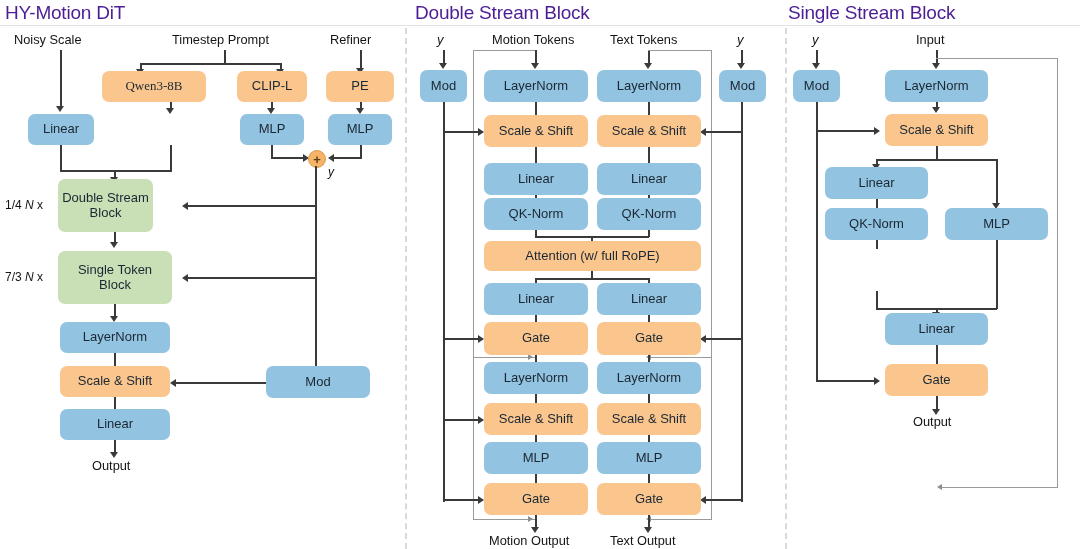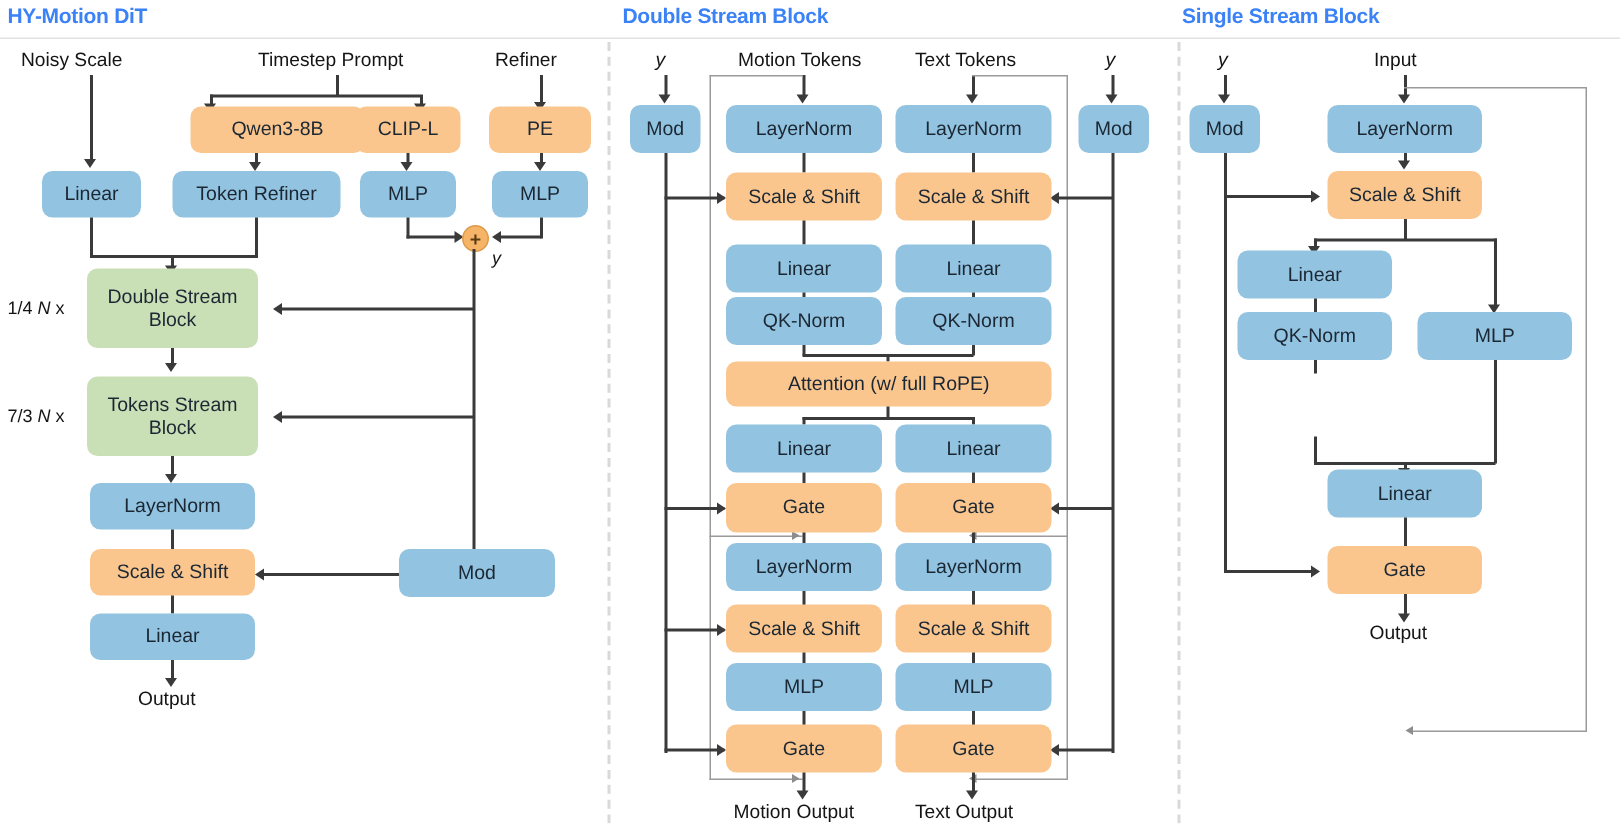--- a/index.html
+++ b/index.html
@@ -1,19 +1,19 @@
 <!DOCTYPE html>
 <html><head>
 <meta charset="utf-8">
 <style>
   html,body{margin:0;padding:0;background:#ffffff;}
   body{width:1080px;height:549px;font-family:"Liberation Sans",sans-serif;color:#1a1a1a;}
   #root{position:relative;width:1080px;height:549px;overflow:hidden;background:#fff;}
 
-  .title{position:absolute;font-weight:bold;font-size:14px;color:#3b82f6;letter-spacing:-0.2px;white-space:nowrap;}
+  .title{position:absolute;font-weight:normal;font-size:19px;color:#4c1d95;letter-spacing:-0.2px;white-space:nowrap;}
   .hdr-rule{position:absolute;left:0;top:25px;width:1080px;height:1px;background:#e2e2e2;}
   .vdiv{position:absolute;top:28px;width:0;height:521px;border-left:2px dashed #d9d9d9;}
 
   .box{position:absolute;box-sizing:border-box;border-radius:7px;display:flex;align-items:center;
        justify-content:center;text-align:center;font-size:13px;line-height:1.14;color:#1b2733;
        padding:0 3px;white-space:pre-line;}
   .blue{background:#92c3e0;}
   .orange{background:#fac68e;}
   .green{background:#c9dfb6;}
 
@@ -60,33 +60,32 @@
   <div class="ln v" style="left:224px;top:50px;height:14px;"></div>
   <div class="ln h" style="left:140px;top:63px;width:140px;"></div>
   <div class="ln v" style="left:140px;top:63px;height:8px;"></div>
   <div class="arw d" style="left:136px;top:69px;"></div>
   <div class="ln v" style="left:280px;top:63px;height:8px;"></div>
   <div class="arw d" style="left:276px;top:69px;"></div>
 
   <div class="ln v" style="left:360px;top:50px;height:20px;"></div>
   <div class="arw d" style="left:356px;top:68px;"></div>
 
-  <div class="box orange" style="left:127px;top:71px;width:116px;height:31px;">Qwen3-8B</div>
+  <div class="box orange" style="left:102px;top:71px;width:104px;height:31px;font-family:Liberation Serif, serif;">Qwen3-8B</div>
   <div class="box orange" style="left:237px;top:71px;width:70px;height:31px;">CLIP-L</div>
   <div class="box orange" style="left:326px;top:71px;width:68px;height:31px;">PE</div>
 
   <div class="ln v" style="left:170px;top:102px;height:8px;"></div>
   <div class="arw d" style="left:166px;top:108px;"></div>
   <div class="ln v" style="left:271px;top:102px;height:8px;"></div>
   <div class="arw d" style="left:267px;top:108px;"></div>
   <div class="ln v" style="left:360px;top:102px;height:8px;"></div>
   <div class="arw d" style="left:356px;top:108px;"></div>
 
   <div class="box blue" style="left:28px;top:114px;width:66px;height:31px;">Linear</div>
-  <div class="box blue" style="left:115px;top:114px;width:112px;height:31px;">Token Refiner</div>
   <div class="box blue" style="left:240px;top:114px;width:64px;height:31px;">MLP</div>
   <div class="box blue" style="left:328px;top:114px;width:64px;height:31px;">MLP</div>
 
   <div class="ln v" style="left:60px;top:145px;height:26px;"></div>
   <div class="ln v" style="left:170px;top:145px;height:26px;"></div>
   <div class="ln h" style="left:60px;top:170px;width:112px;"></div>
   <div class="ln v" style="left:114px;top:170px;height:9px;"></div>
   <div class="arw d" style="left:110px;top:177px;"></div>
 
   <div class="ln v" style="left:271px;top:145px;height:14px;"></div>
@@ -103,25 +102,25 @@
   <div class="arw d" style="left:311px;top:366px;"></div>
 
   <div class="ln h" style="left:186px;top:205px;width:130px;"></div>
   <div class="arw l" style="left:182px;top:202px;"></div>
   <div class="ln h" style="left:186px;top:277px;width:130px;"></div>
   <div class="arw l" style="left:182px;top:274px;"></div>
 
   <div class="lbl small" style="left:5px;top:198px;"><span>1/4 </span><span class="ital">N</span><span> x</span></div>
   <div class="lbl small" style="left:5px;top:270px;"><span>7/3 </span><span class="ital">N</span><span> x</span></div>
 
-  <div class="box green" style="left:58px;top:179px;width:114px;height:53px;">Double Stream
+  <div class="box green" style="left:58px;top:179px;width:95px;height:53px;">Double Stream
 Block</div>
   <div class="ln v" style="left:114px;top:232px;height:12px;"></div>
   <div class="arw d" style="left:110px;top:242px;"></div>
-  <div class="box green" style="left:58px;top:251px;width:114px;height:53px;">Tokens Stream
+  <div class="box green" style="left:58px;top:251px;width:114px;height:53px;">Single Token
 Block</div>
 
   <div class="ln v" style="left:114px;top:304px;height:14px;"></div>
   <div class="arw d" style="left:110px;top:316px;"></div>
 
   <div class="box blue" style="left:60px;top:322px;width:110px;height:31px;">LayerNorm</div>
   <div class="ln v" style="left:114px;top:353px;height:13px;"></div>
   <div class="box orange" style="left:60px;top:366px;width:110px;height:31px;">Scale &amp; Shift</div>
   <div class="ln v" style="left:114px;top:397px;height:12px;"></div>
   <div class="box blue" style="left:60px;top:409px;width:110px;height:31px;">Linear</div>

